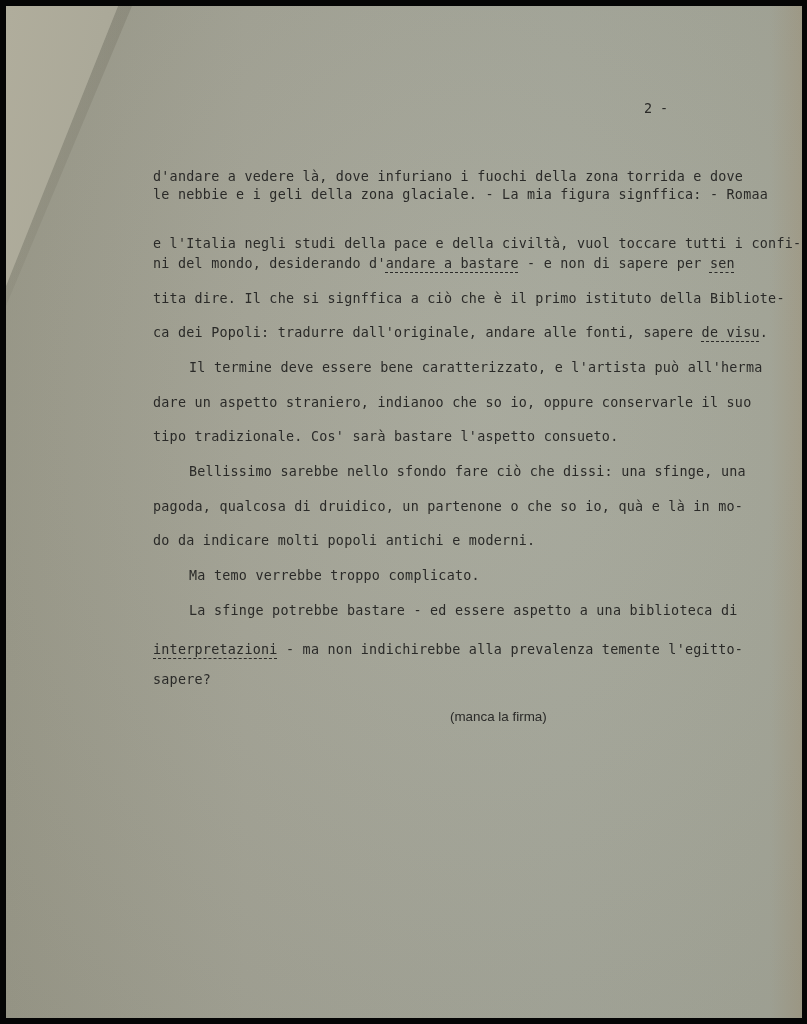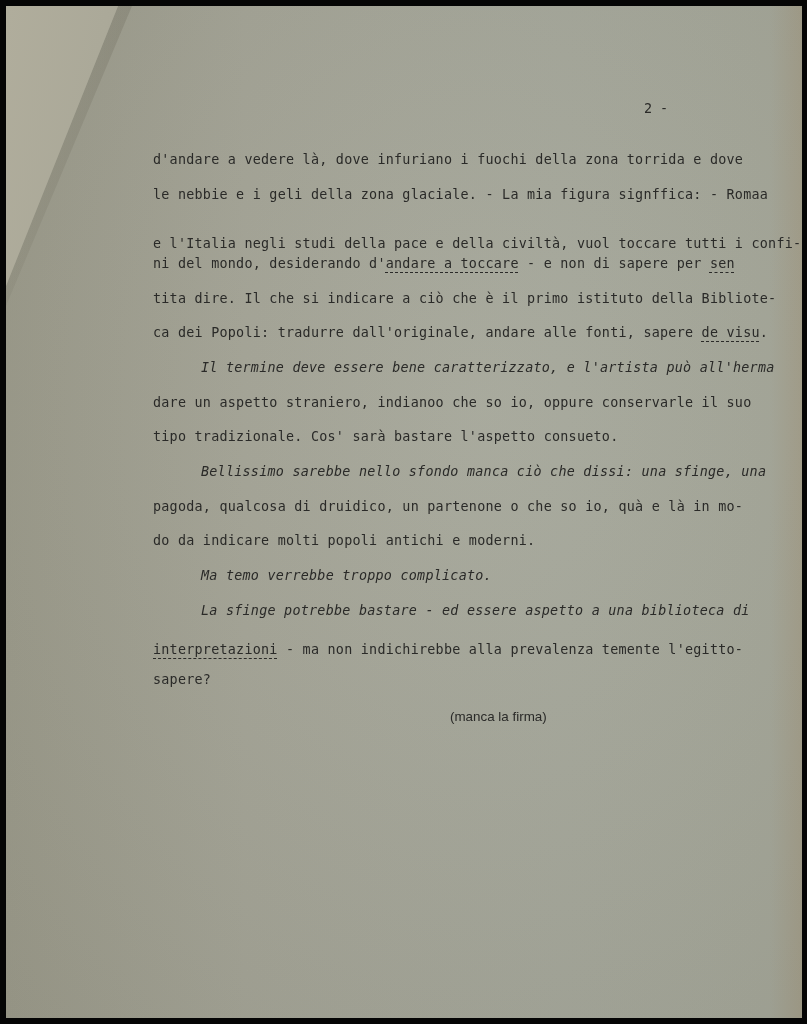--- a/index.html
+++ b/index.html
@@ -66,21 +66,21 @@
       letter-spacing: 0.25px;
       z-index: 3;
     }
     .line {
       position: absolute;
       left: 0;
       white-space: pre;
       height: 18px;
       line-height: 18px;
     }
-    .indent { left: 48px; font-style: italic; }
+    .indent { left: 36px; }
     .page-number {
       position: absolute;
       left: 638px;
       top: 95px;
       font-family: "DejaVu Sans Mono", "Liberation Mono", monospace;
       font-size: 13.4px;
       color: #2a2a28;
       white-space: pre;
       z-index: 3;
     }
@@ -106,32 +106,32 @@
 <div class="scan-frame"></div>
 
 <div class="page">
   <div class="fold-shadow"></div>
   <div class="fold"></div>
 
   <div class="page-number">2 -</div>
 
   <div class="text">
 
-    <div class="line" style="top:145px">d'andare a vedere là, dove infuriano i fuochi della zona torrida e dove</div>
+    <div class="line" style="top:162px">d'andare a vedere là, dove infuriano i fuochi della zona torrida e dove</div>
     <div class="line" style="top:180px">le nebbie e i geli della zona glaciale. - La mia figura signffica: - Romaa</div>
     <div class="line" style="top:229px">e l'Italia negli studi della pace e della civiltà, vuol toccare tutti i confi-</div>
-    <div class="line" style="top:249px"><span>ni del mondo, desiderando d'</span><span class="u">andare a toccare</span><span> - e non di sapere per </span><span class="u">sen</span></div>
-    <div class="line" style="top:284px">tita dire. Il che si indicare a ciò che è il primo istituto della Bibliote-</div>
+    <div class="line" style="top:249px"><span>ni del mondo, desiderando d'</span><span class="u">andare a bastare</span><span> - e non di sapere per </span><span class="u">sen</span></div>
+    <div class="line" style="top:284px">tita dire. Il che si signffica a ciò che è il primo istituto della Bibliote-</div>
     <div class="line" style="top:318px"><span>ca dei Popoli: tradurre dall'originale, andare alle fonti, sapere </span><span class="u">de visu</span><span>.</span></div>
 
     <div class="line indent" style="top:353px">Il termine deve essere bene caratterizzato, e l'artista può all'herma</div>
     <div class="line" style="top:388px">dare un aspetto straniero, indianoo che so io, oppure conservarle il suo</div>
     <div class="line" style="top:422px">tipo tradizionale. Cos' sarà bastare l'aspetto consueto.</div>
 
-    <div class="line indent" style="top:457px">Bellissimo sarebbe nello sfondo manca ciò che dissi: una sfinge, una</div>
+    <div class="line indent" style="top:457px">Bellissimo sarebbe nello sfondo fare ciò che dissi: una sfinge, una</div>
     <div class="line" style="top:492px">pagoda, qualcosa di druidico, un partenone o che so io, quà e là in mo-</div>
     <div class="line" style="top:526px">do da indicare molti popoli antichi e moderni.</div>
 
     <div class="line indent" style="top:561px">Ma temo verrebbe troppo complicato.</div>
 
     <div class="line indent" style="top:596px">La sfinge potrebbe bastare - ed essere aspetto a una biblioteca di</div>
     <div class="line" style="top:635px"><span class="u">interpretazioni</span><span> - ma non indichirebbe alla prevalenza temente l'egitto-</span></div>
     <div class="line" style="top:665px">sapere?</div>
   </div>
 

